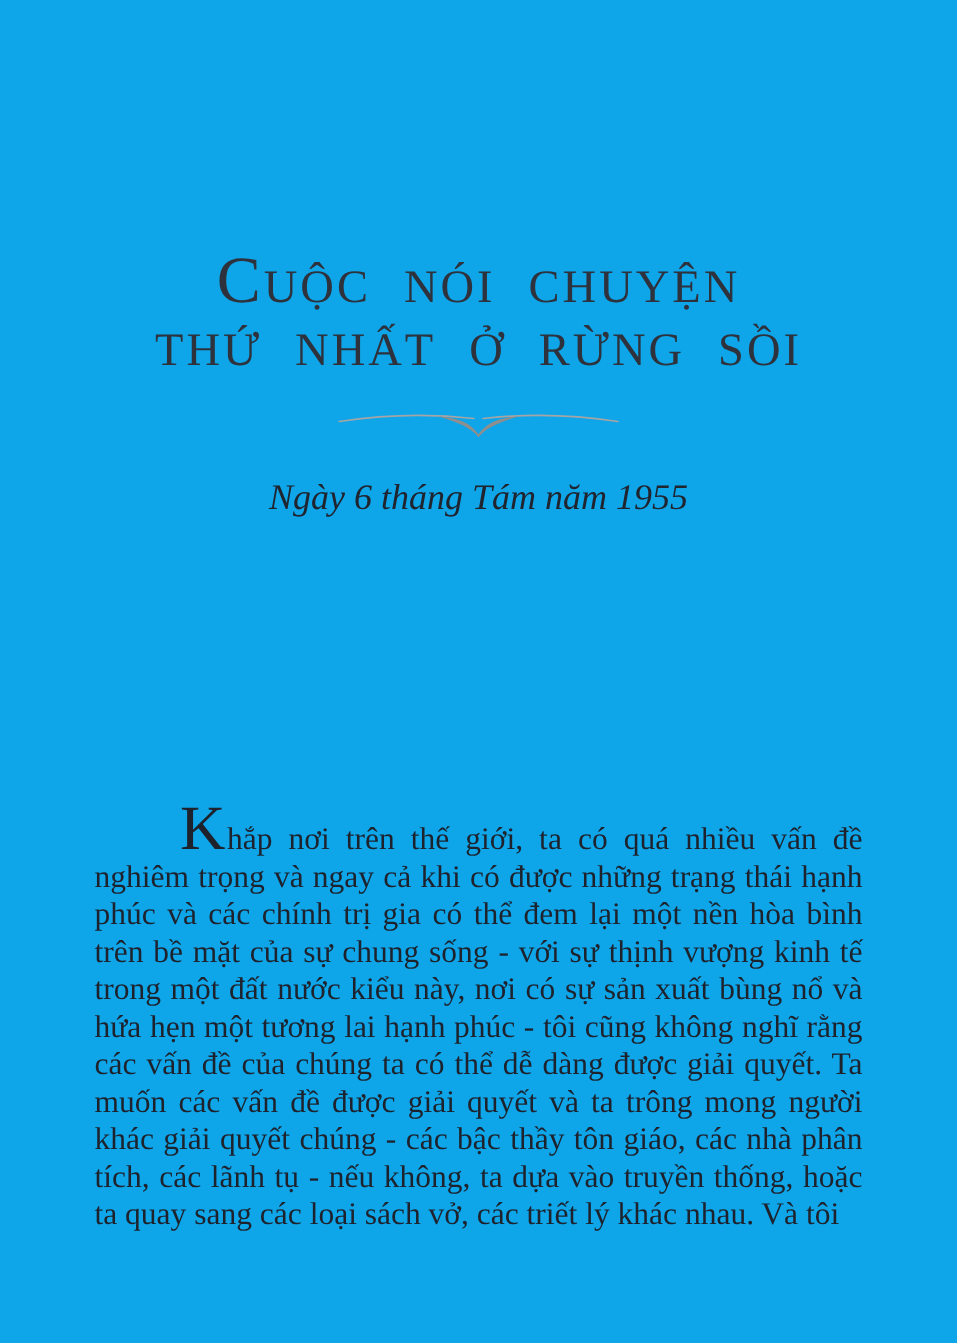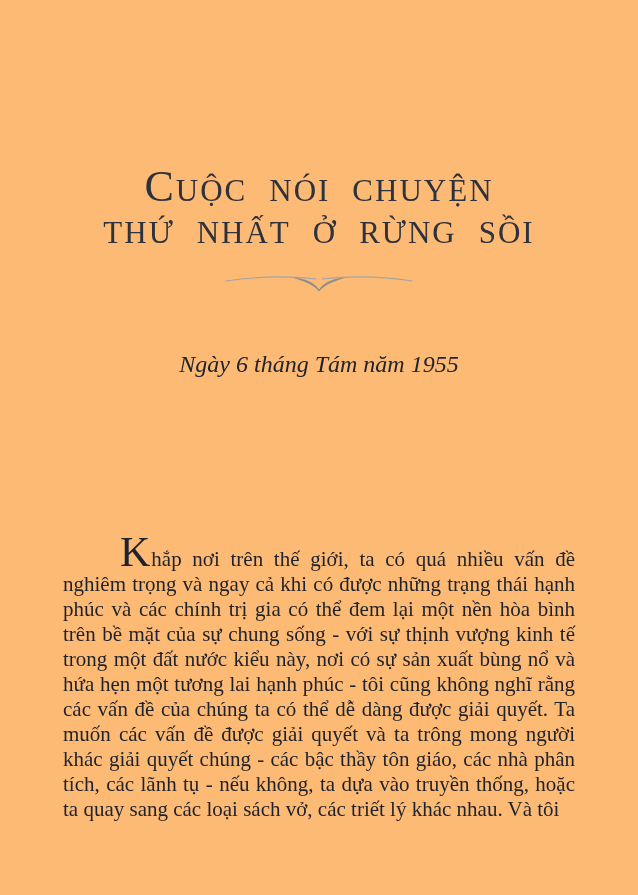--- a/index.html
+++ b/index.html
@@ -5,21 +5,21 @@
   html, body {
     margin: 0;
     padding: 0;
     background: #ffffff;
   }
   .page {
     position: relative;
     width: 638px;
     height: 895px;
     margin: 0 auto;
-    background: #fdba74;
+    background: #0ea5e9;
     overflow: hidden;
     font-family: "Liberation Serif", "DejaVu Serif", serif;
     color: #1e222c;
   }
   .chapter-title {
     position: absolute;
     top: 166px;
     left: 0;
     width: 100%;
     margin: 0;
@@ -46,21 +46,20 @@
   .talk-date {
     position: absolute;
     top: 316px;
     left: 0;
     width: 100%;
     text-align: center;
     font-style: italic;
     font-size: 24px;
     line-height: 32px;
     color: #20242e;
-    margin-top: 32px;
   }
   .body-paragraph {
     position: absolute;
     top: 547px;
     left: 63px;
     width: 512px;
     margin: 0;
     font-size: 21px;
     line-height: 25px;
     text-align: justify;

